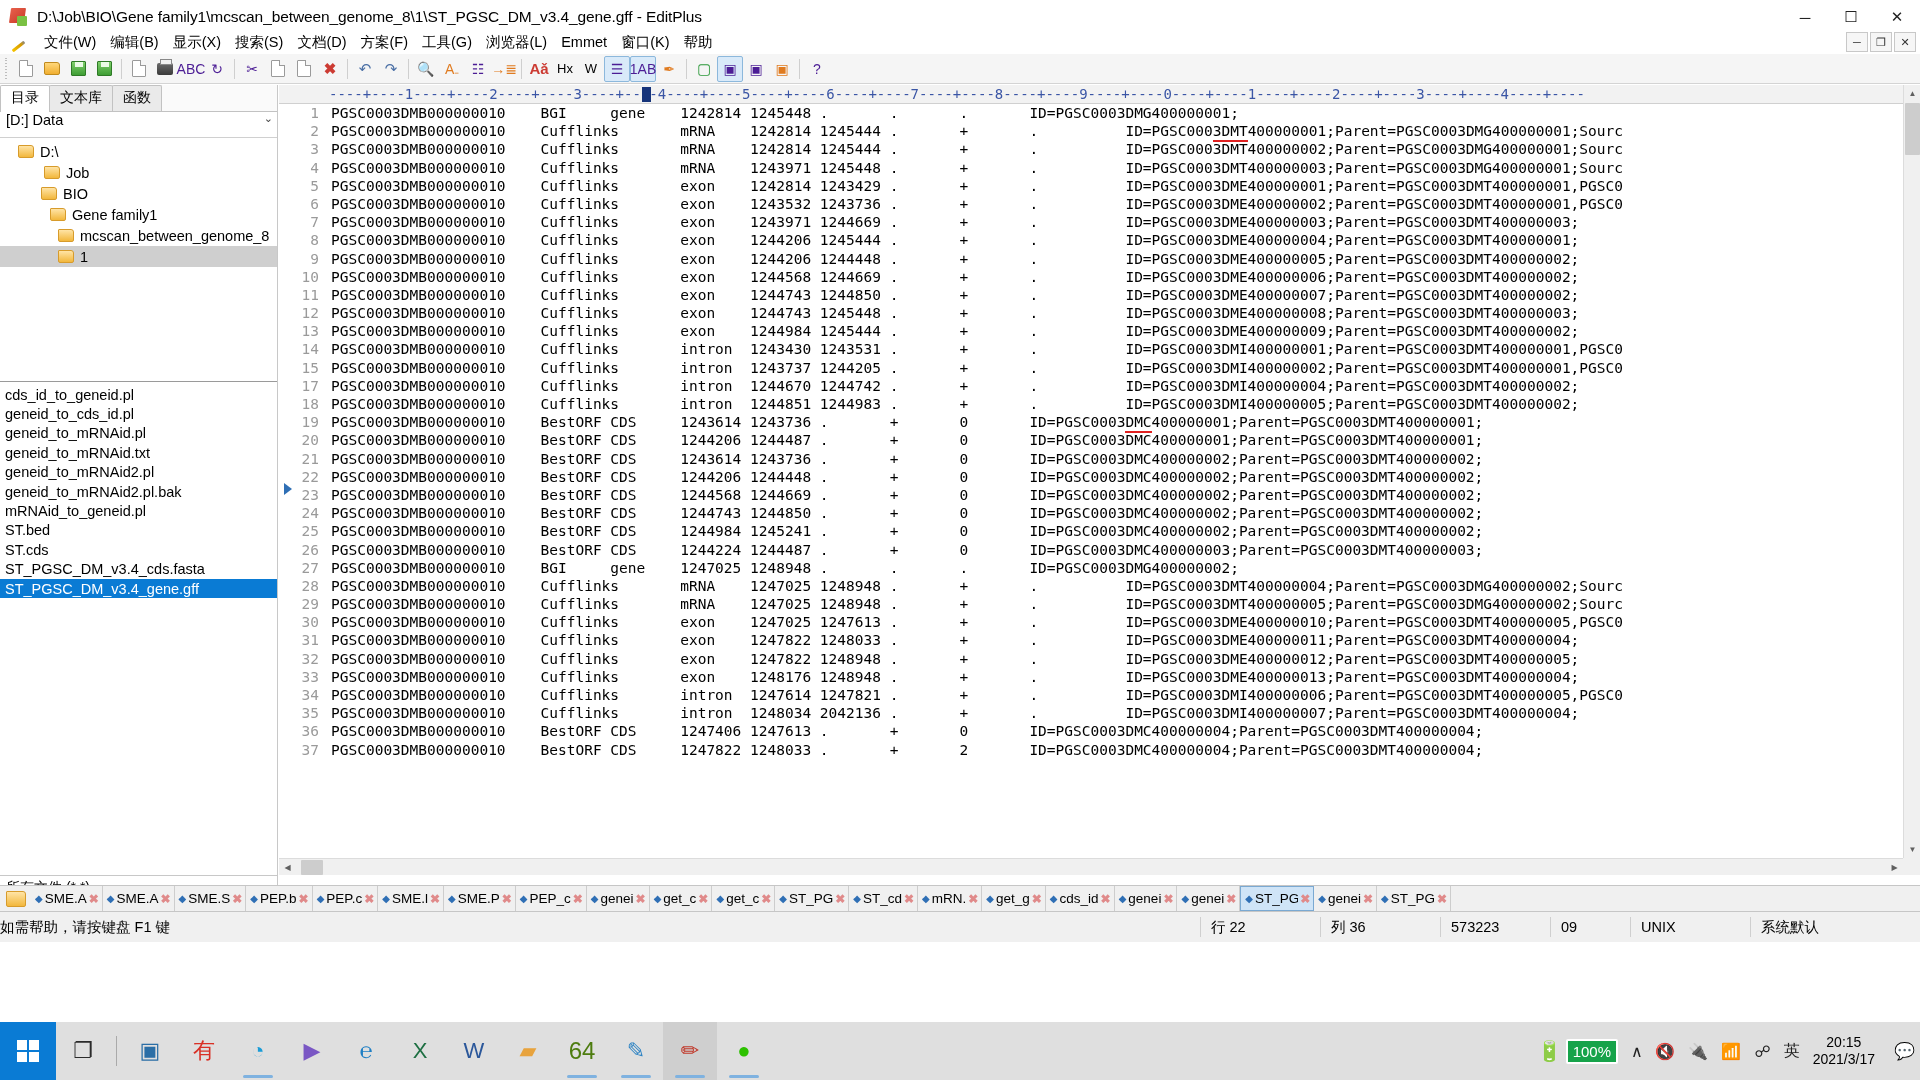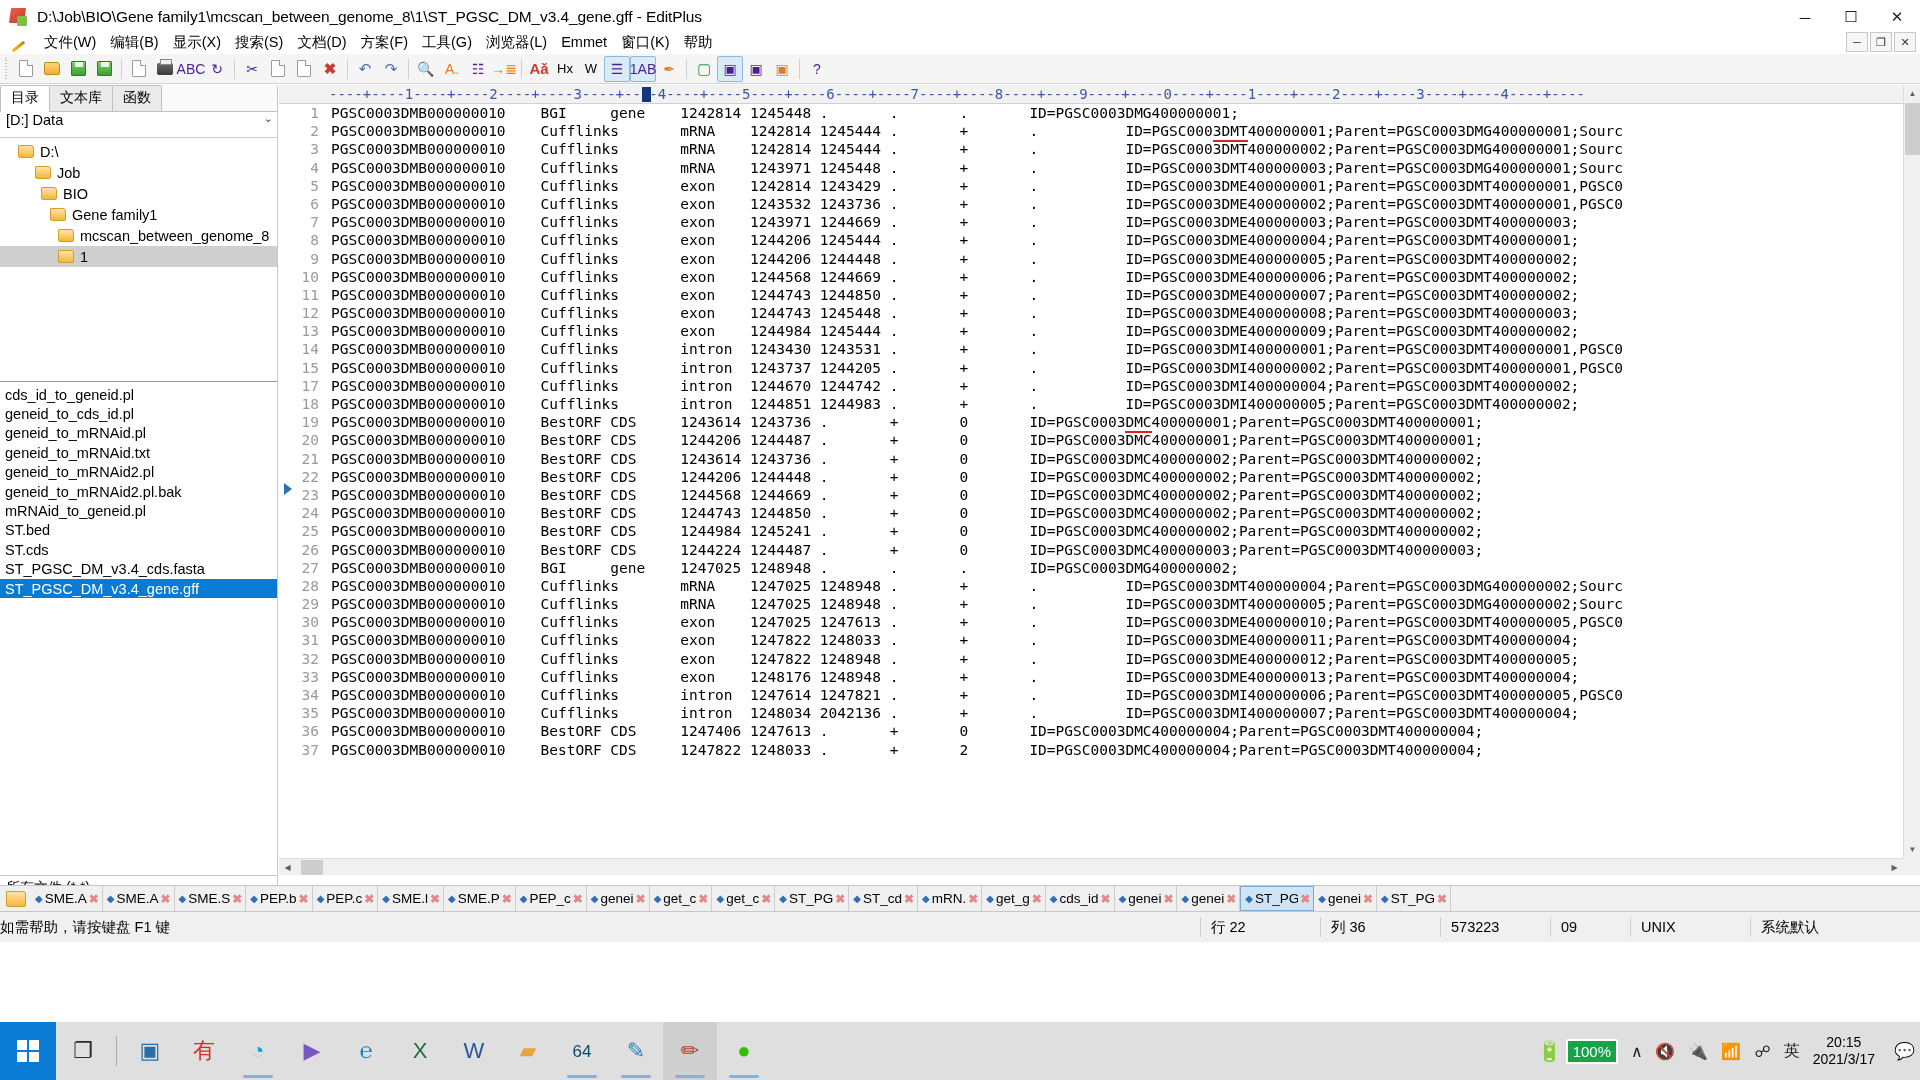--- a/index.html
+++ b/index.html
@@ -415,21 +415,21 @@
     </div>
     <div class="drive-row">
       <span class="drive-label">[D:] Data</span>
       <span class="chev">⌄</span>
     </div>
     <div class="tree">
       <div class="tree-row" style="padding-left:18px">
         <span class="folder-ic"></span>
         <span>D:\</span>
       </div>
-      <div class="tree-row" style="padding-left:35px">
+      <div class="tree-row" style="padding-left:44px">
         <span class="folder-ic"></span>
         <span>Job</span>
       </div>
       <div class="tree-row" style="padding-left:41px">
         <span class="folder-ic"></span>
         <span>BIO</span>
       </div>
       <div class="tree-row" style="padding-left:50px">
         <span class="folder-ic"></span>
         <span>Gene family1</span>
@@ -673,21 +673,21 @@
         <div class="tb-task">
           <span style="font-size: 22px; color: rgb(29, 111, 66); line-height: 1;">X</span>
         </div>
         <div class="tb-task">
           <span style="font-size: 22px; color: rgb(43, 87, 154); line-height: 1;">W</span>
         </div>
         <div class="tb-task">
           <span style="font-size: 22px; color: rgb(232, 163, 61); line-height: 1;">▰</span>
         </div>
         <div class="tb-task running">
-          <span style="font-size: 17px; color: #0c4a6e; line-height: 1;">64</span>
+          <span style="font-size: 24px; color: #4d7c0f; line-height: 1;">64</span>
         </div>
         <div class="tb-task running">
           <span style="font-size: 22px; color: rgb(46, 132, 196); line-height: 1;">✎</span>
         </div>
         <div class="tb-task running active">
           <span style="font-size: 22px; color: rgb(192, 57, 43); line-height: 1;">✏</span>
         </div>
         <div class="tb-task running">
           <span style="font-size: 22px; color: rgb(45, 193, 0); line-height: 1;">●</span>
         </div>

